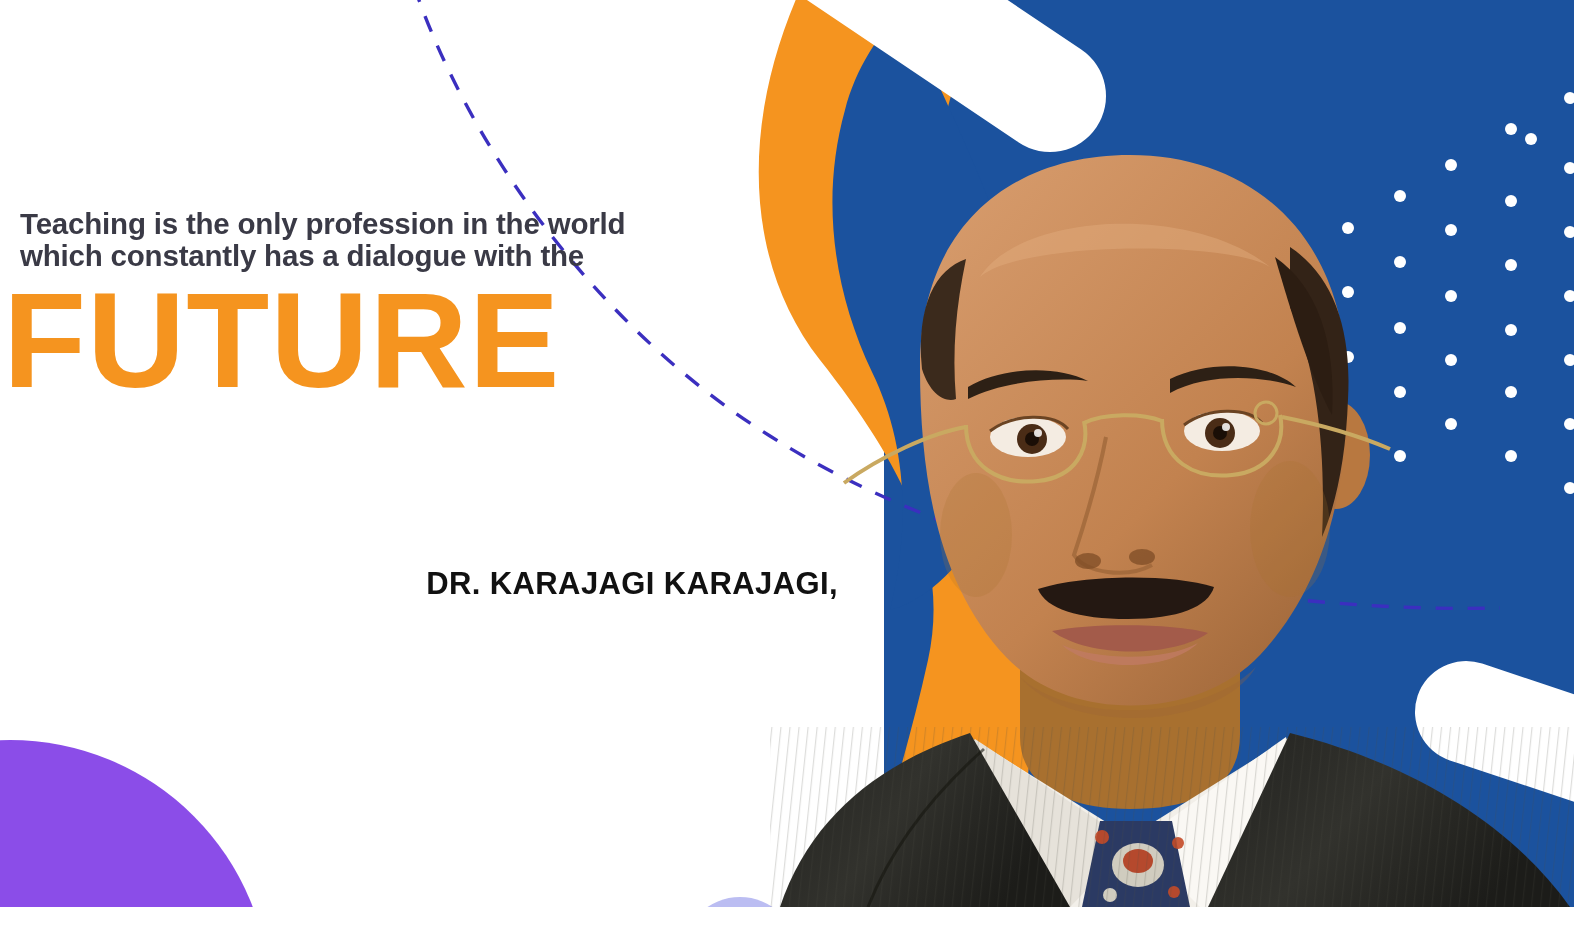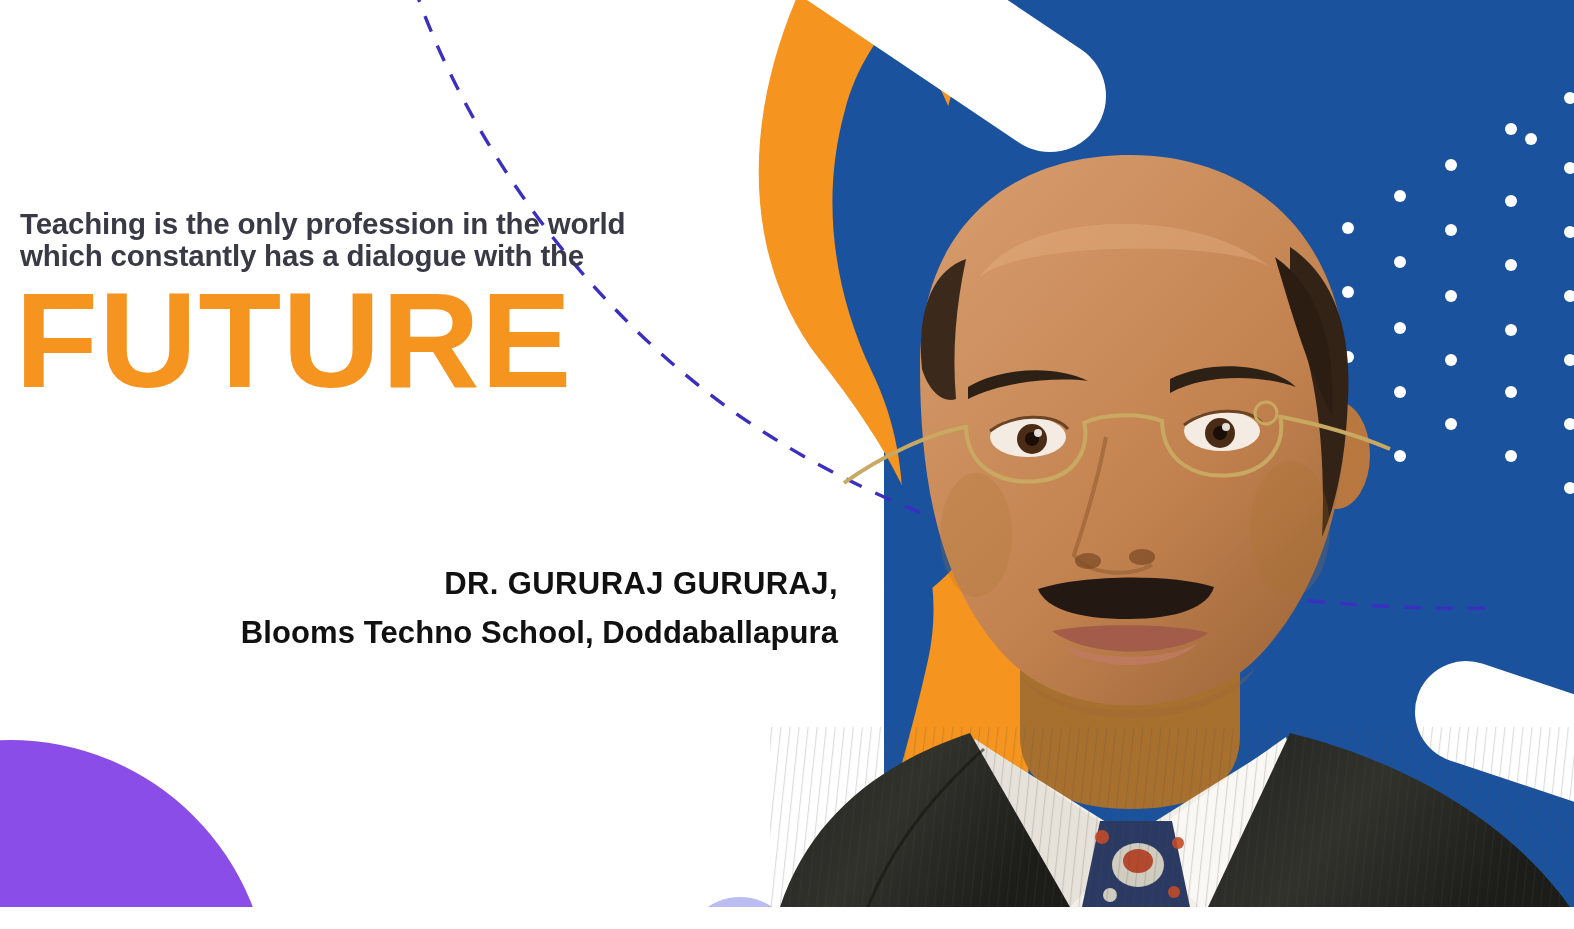--- a/index.html
+++ b/index.html
@@ -53,21 +53,21 @@
     font-size: 29.5px;
     font-weight: bold;
     line-height: 1.08;
     letter-spacing: -0.2px;
     color: #3A3A46;
     white-space: pre-line;
   }
 
   .future {
     position: absolute;
-    left: 15px;
+    left: 3px;
     top: 272px;
     font-size: 136px;
     font-weight: bold;
     line-height: 1;
     letter-spacing: 1px;
     color: #F5941F;
   }
 
   .attribution {
     position: absolute;
@@ -303,18 +303,17 @@
   </svg>
 
   <div class="text-col">
 
     <div class="quote"><span>Teaching is the only profession in the world</span>
 <span>which constantly has a dialogue with the</span></div>
 
     <div class="future">FUTURE</div>
 
     <div class="attribution">
-      <div class="attr-line name">DR. GURURAJ GURURAJ,</div>
-      <div class="attr-line">Blooms Techno School, Doddaballapura</div>
+      <div class="attr-line name">DR. KARAJAGI KARAJAGI,</div>
     </div>
   </div>
 
 </div>
 
 </body></html>

